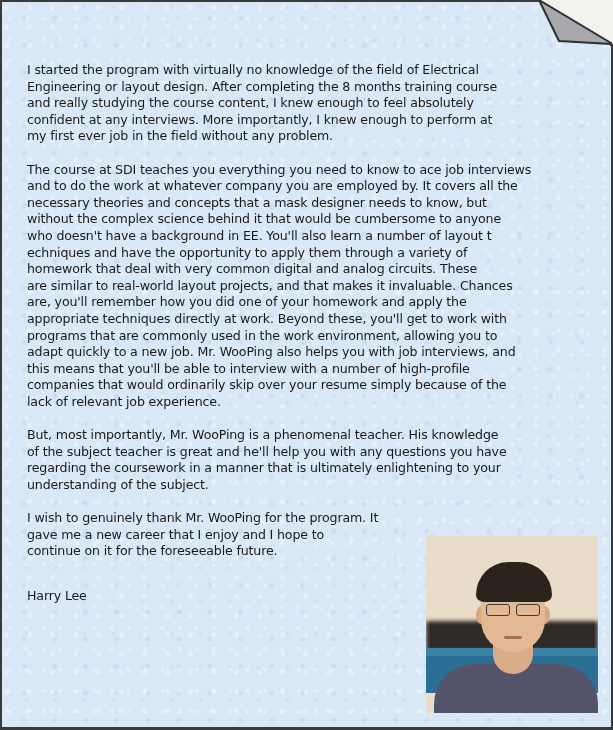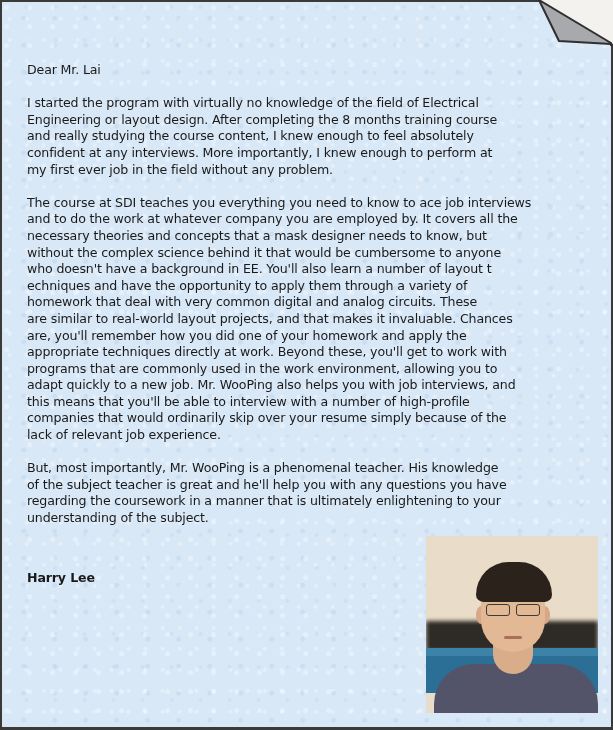--- a/index.html
+++ b/index.html
@@ -33,21 +33,21 @@
     }
     .content {
       position: absolute; left: 27px; top: 62px; width: 570px;
       font-family: "DejaVu Sans", sans-serif;
       font-size: 12.6px; line-height: 16.6px; color: #1a1a1a;
       letter-spacing: -0.15px;
     }
     .para { margin: 0 0 16.6px 0; white-space: pre-line; }
     .salutation { margin: 0 0 16.6px 0; }
     .closing { margin-top: 0; width: 395px; }
-    .signature { margin-top: 43px; font-weight: bold; }
+    .signature { margin-top: 28px; }
     .photo {
       position: absolute; left: 426px; top: 536px; width: 172px; height: 177px;
       overflow: hidden; background: #e8dccb;
     }
     .photo .wall { position: absolute; left: 0; top: 0; width: 100%; height: 90px; background: #e9ddc9; }
     .photo .darkband { position: absolute; left: 0; top: 85px; width: 100%; height: 30px; background: #2e2a26; filter: blur(2px); }
     .photo .blueband { position: absolute; left: 0; top: 112px; width: 100%; height: 45px; background: #2c6f96; }
     .photo .blueband2 { position: absolute; left: 0; top: 112px; width: 100%; height: 8px; background: #4a8fb3; opacity: .6; }
     .photo .shirt {
       position: absolute; left: 8px; top: 128px; width: 164px; height: 70px;
@@ -68,21 +68,20 @@
 <div class="curl-bg"></div>
 
 <div class="paper"></div>
 
 <svg class="curl" viewBox="0 0 76 46">
   <polygon points="2,0 74,43 74,44 22,41" fill="#a7a9ac" stroke="#2f2f2f" stroke-width="2" stroke-linejoin="round"></polygon>
   <line x1="74" y1="43" x2="74" y2="46" stroke="#2f2f2f" stroke-width="2"></line>
 </svg>
 
 <div class="content">
-  <p class="salutation">Dear  Mr. Lai</p>
   <p class="para">I started the program with virtually no knowledge of the field of Electrical
 Engineering or layout design. After completing the 8 months training course
 and really studying the course content, I knew enough to feel absolutely
 confident at any interviews. More importantly, I knew enough to perform at
 my first ever job in the field without any problem.</p>
   <p class="para">The course at SDI teaches you everything you need to know to ace job interviews
  and to do the work at whatever company you are employed by. It covers all the
  necessary theories and concepts that a mask designer needs to know, but
 without the complex science behind it that would be cumbersome to anyone
 who doesn't have a background in EE. You'll also learn a number of layout t
@@ -93,20 +92,23 @@
 appropriate techniques directly at work. Beyond these, you'll get to work with
 programs that are commonly used in the work environment, allowing you to
 adapt quickly to a new job. Mr. WooPing also helps you with job interviews, and
 this means that you'll be able to interview with a number of high-profile
 companies that would ordinarily skip over your resume simply because of the
 lack of relevant job experience.</p>
   <p class="para">But, most importantly, Mr. WooPing is a phenomenal teacher. His knowledge
 of the subject teacher is great and he'll help you with any questions you have
 regarding the coursework in a manner that is ultimately enlightening to your
 understanding of the subject.</p>
+  <p class="para closing">I wish to genuinely thank Mr. WooPing for the program. It
+gave me a new career that I enjoy and I hope to
+continue on it for the foreseeable future.</p>
   <p class="para signature">Harry Lee</p>
 </div>
 
 <div class="photo" title="Portrait photo of Harry Lee">
   <div class="wall"></div>
   <div class="darkband"></div>
   <div class="blueband"></div>
   <div class="blueband2"></div>
   <div class="shirt"></div>
   <div class="neck"></div>

